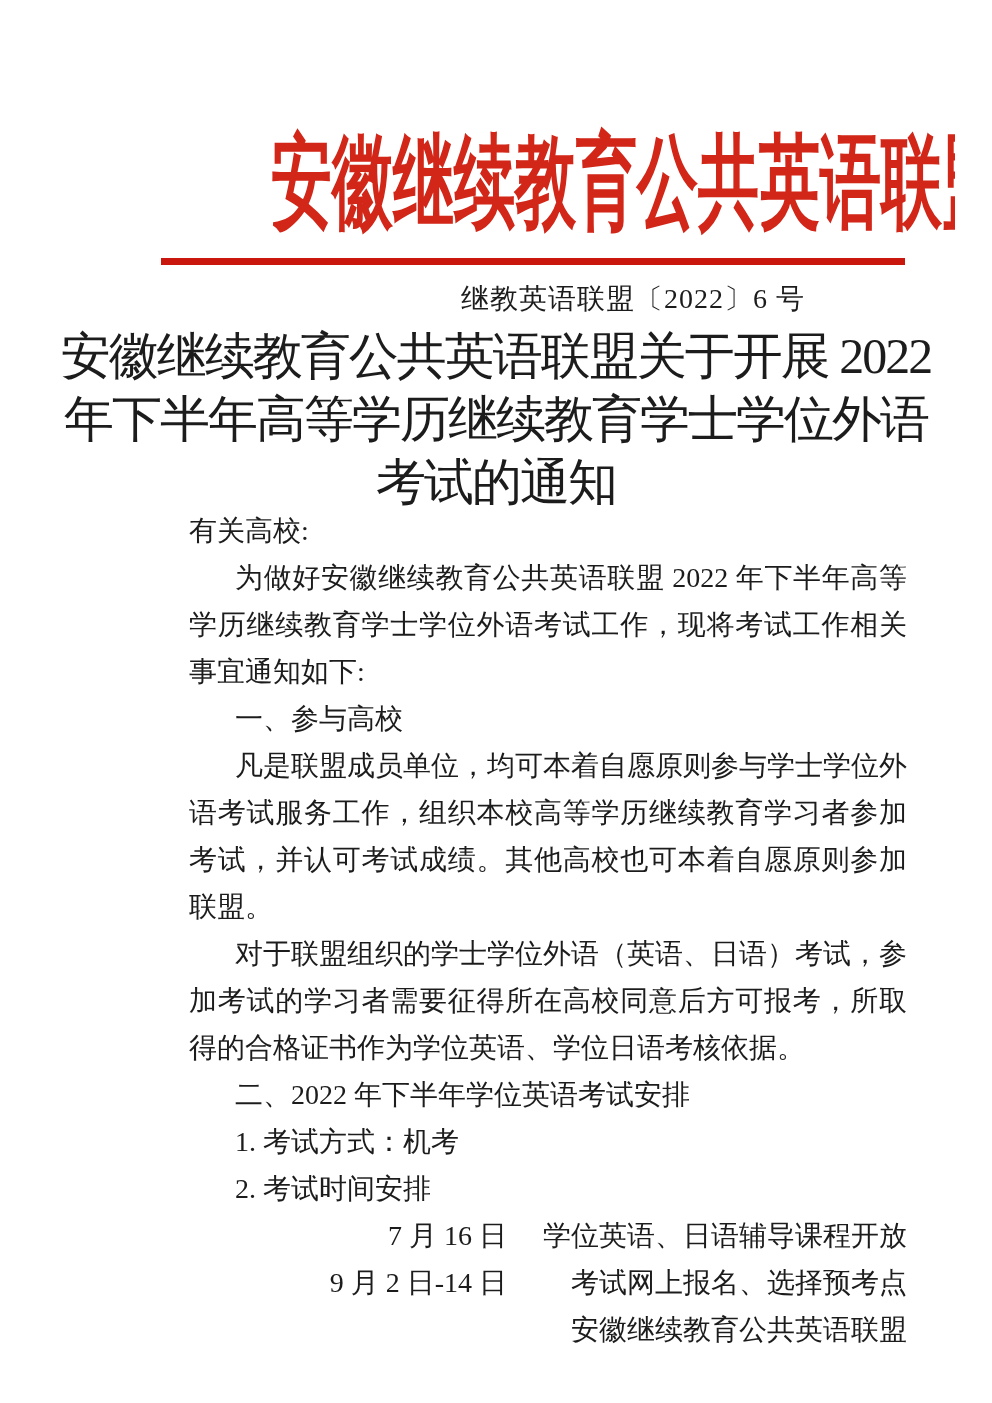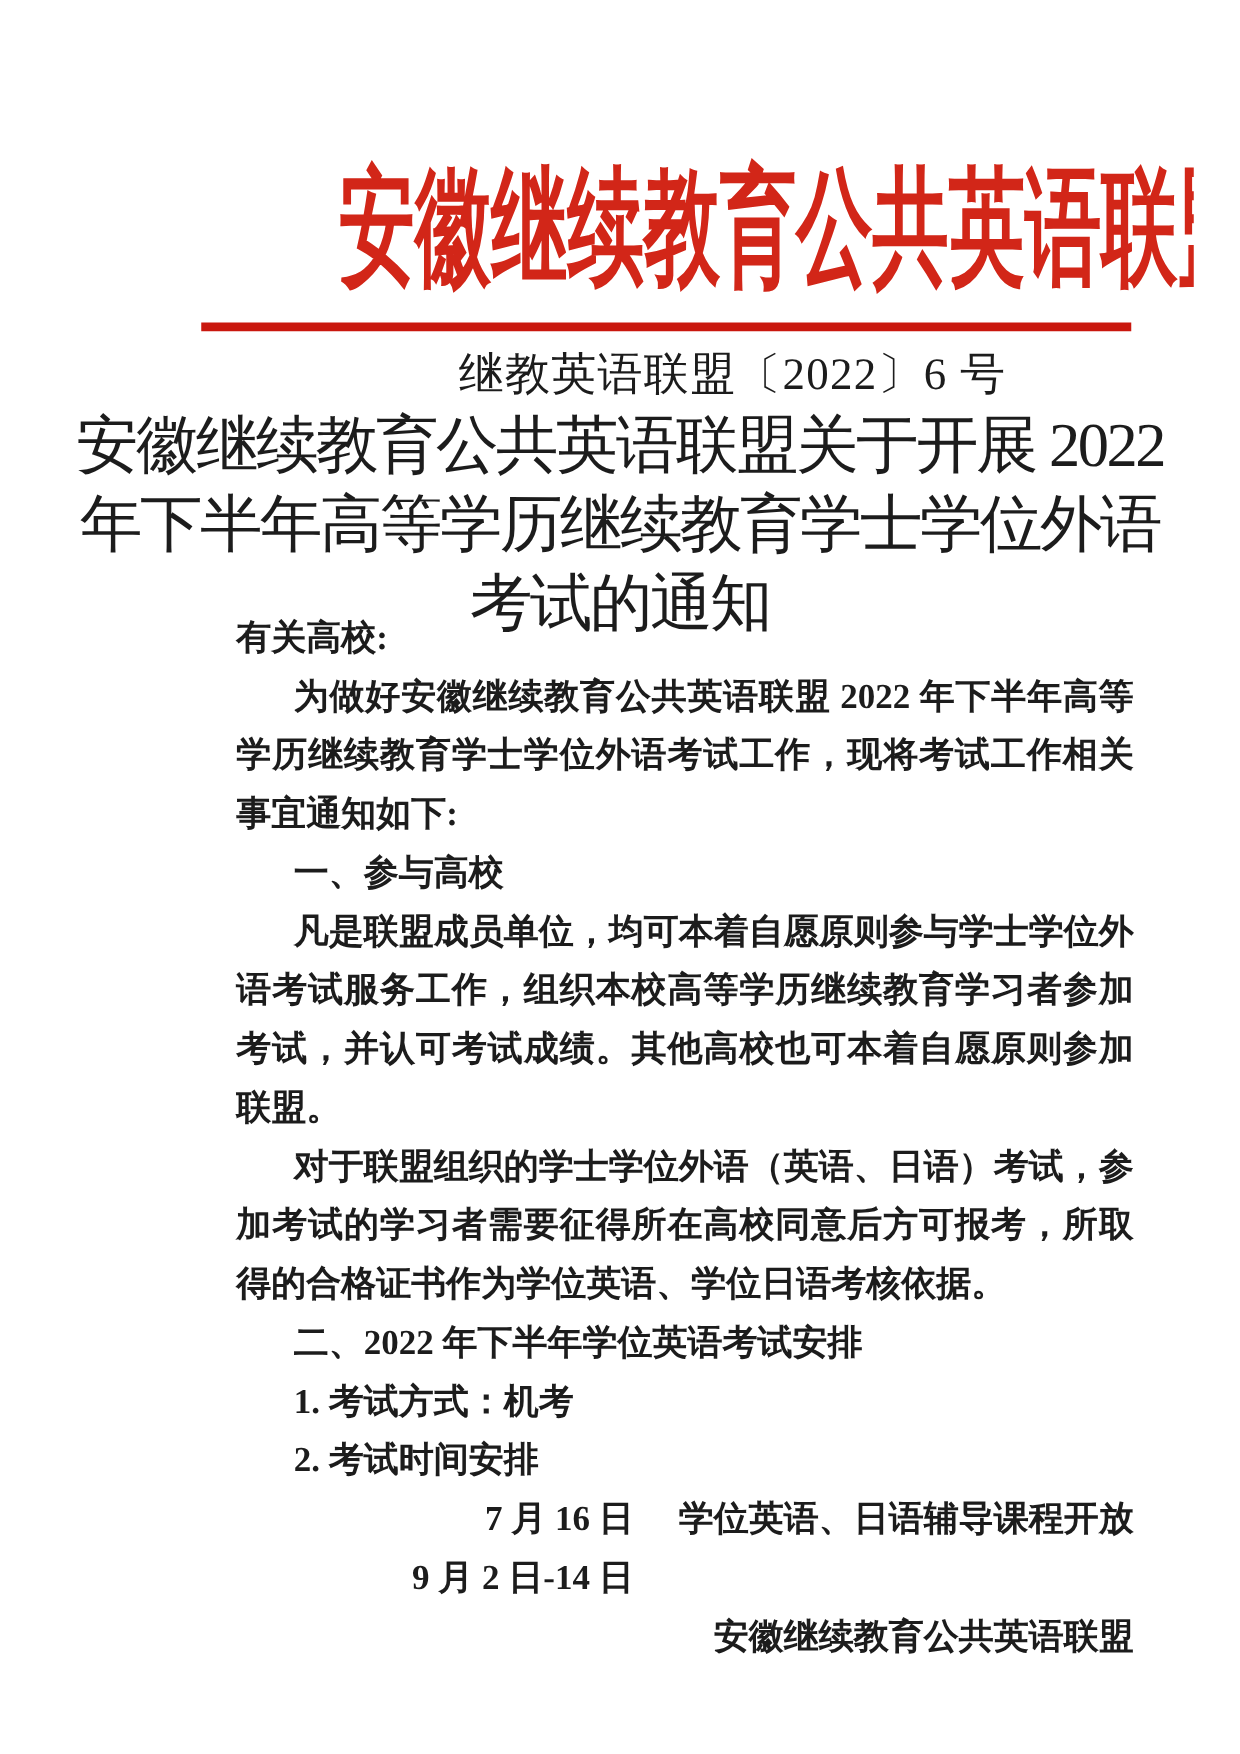--- a/index.html
+++ b/index.html
@@ -42,45 +42,44 @@
     top: 258px;
     left: 124px;
     width: 744px;
     height: 7px;
     background: var(--divider-red);
   }
   .doc-number {
     position: absolute;
     top: 282px;
     right: 150px;
-    font-size: 36px;
+    font-size: 28px;
     line-height: 34px;
     letter-spacing: 1px;
   }
   .notice-title {
     position: absolute;
     top: 325px;
     left: 0;
     width: 100%;
     text-align: center;
     font-size: 50px;
     line-height: 63px;
     letter-spacing: -2px;
     font-weight: normal;
   }
   .doc-body {
     position: absolute;
-    top: 487px;
+    top: 507px;
     left: 152px;
     width: 718px;
     font-size: 28px;
     line-height: 47px;
     text-align: justify;
     text-justify: inter-ideograph;
-    font-weight: bold;
   }
   .doc-body p { margin: 0; }
   .indent { text-indent: 46px; }
   .schedule-row {
     display: flex;
     padding-left: 46px;
     text-align: right;
   }
   .schedule-date {
     flex: none;
@@ -120,19 +119,20 @@
     <p class="indent">二、2022 年下半年学位英语考试安排</p>
     <p class="indent">1. 考试方式：机考</p>
     <p class="indent">2. 考试时间安排</p>
 
     <div class="schedule-row">
       <span class="schedule-date">7 月 16 日</span>
       <span class="schedule-desc">学位英语、日语辅导课程开放</span>
     </div>
     <div class="schedule-row">
       <span class="schedule-date">9 月 2 日-14 日</span>
+      <span class="schedule-desc">考试网上报名、选择预考点</span>
     </div>
     <div class="schedule-row">
       <span class="schedule-desc">安徽继续教育公共英语联盟</span>
     </div>
   </div>
 
 </div>
 
 </body></html>

